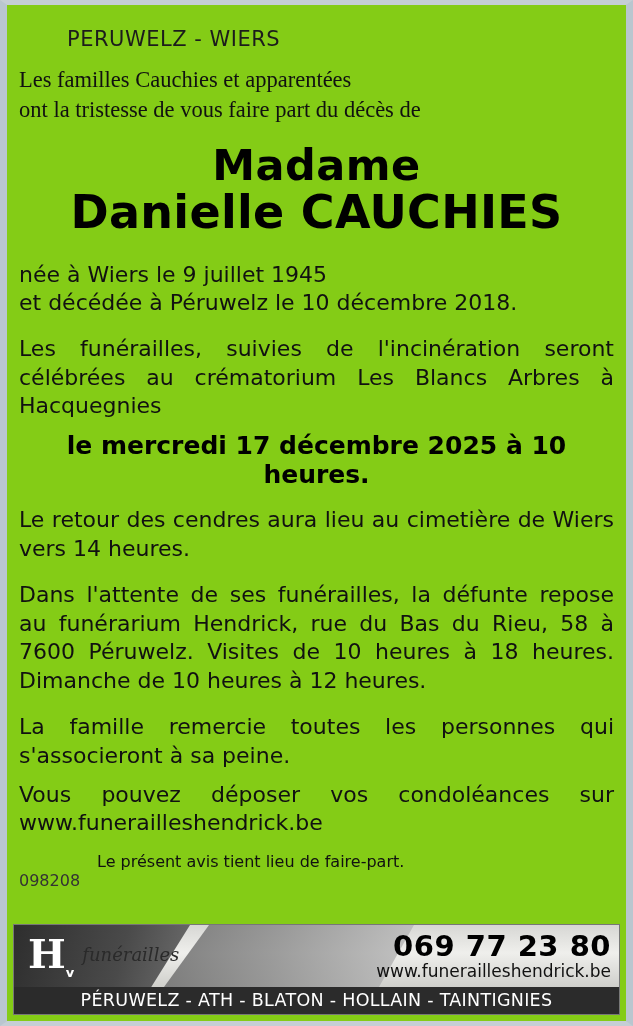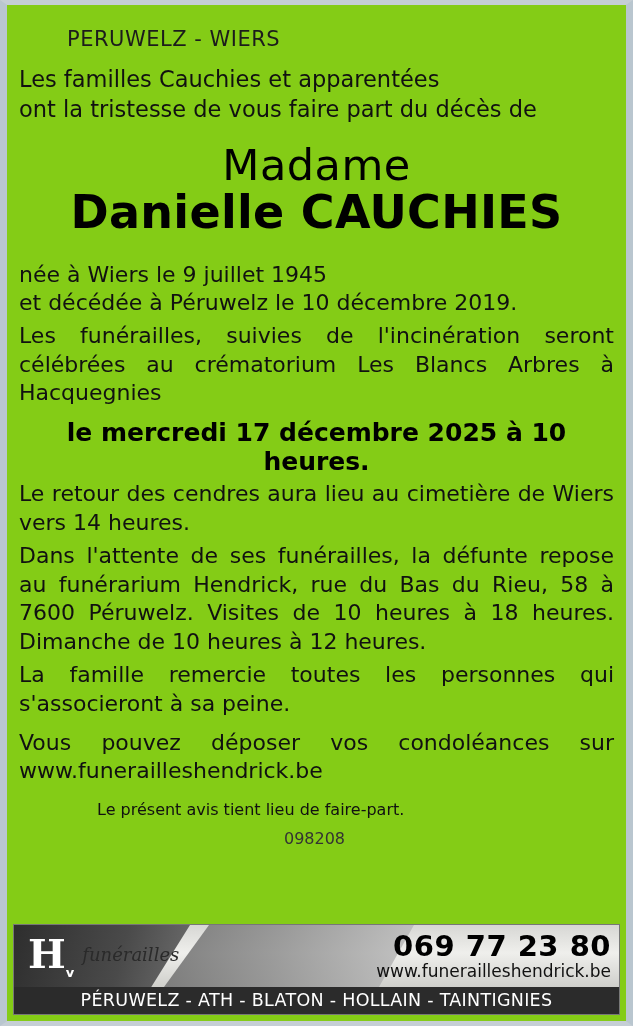--- a/index.html
+++ b/index.html
@@ -36,30 +36,31 @@
     font-size: 21px;
     letter-spacing: 0.5px;
     color: #1c1c1c;
     margin: 22px 0 0 48px;
   }
   .intro {
     font-size: 22.5px;
     line-height: 1.33;
     color: #111;
     margin-top: 14px;
+    font-family: Liberation Serif, serif;
   }
   .intro div { white-space: nowrap; }
   .name-block {
     text-align: center;
     margin-top: 16px;
     color: #000;
   }
   .name-title {
     font-size: 43px;
-    font-weight: normal;
+    font-weight: bold;
     letter-spacing: 0.5px;
     line-height: 1.12;
   }
   .name-full {
     font-size: 46px;
     font-weight: bold;
     letter-spacing: 0.3px;
     line-height: 1.12;
     margin-top: -2px;
   }
@@ -69,41 +70,40 @@
     line-height: 1.3;
     margin-top: 22px;
     color: #111;
   }
   .para {
     font-size: 22px;
     line-height: 1.31;
     color: #111;
     text-align: justify;
     text-align-last: left;
-    margin-top: 4px;
+    margin-top: 17px;
   }
   .para.tight { margin-top: 10px; }
   .ceremony {
     text-align: center;
     font-size: 25px;
     font-weight: bold;
     color: #000;
     margin-top: 10px;
   }
   .closing {
     font-size: 16px;
     color: #111;
     margin-top: 14px;
     padding-left: 78px;
   }
   .ref {
     font-size: 16px;
     color: #333;
-    text-align: center;
-    margin-top: 10px;
+    text-align: left;
     padding-right: 4px;
   }
   
   .footer {
     margin: 6px 6px 6px 6px;
     border: 1px solid #777;
     background: #e9e9e7;
   }
   .footer-main {
     position: relative;
@@ -207,21 +207,21 @@
       <div>ont la tristesse de vous faire part du décès de</div>
     </div>
 
     <div class="name-block">
       <div class="name-title">Madame</div>
       <div class="name-full">Danielle CAUCHIES</div>
     </div>
 
     <div class="birth-death">
       <div>née à Wiers le 9 juillet 1945</div>
-      <div>et décédée à Péruwelz le 10 décembre 2019.</div>
+      <div>et décédée à Péruwelz le 10 décembre 2018.</div>
     </div>
 
     <div class="para">Les funérailles, suivies de l'incinération seront célébrées au crématorium Les Blancs Arbres à Hacquegnies</div>
 
     <div class="ceremony">le mercredi 17 décembre 2025 à 10 heures.</div>
 
     <div class="para">Le retour des cendres aura lieu au cimetière de Wiers vers 14 heures.</div>
 
     <div class="para">Dans l'attente de ses funérailles, la défunte repose au funérarium Hendrick, rue du Bas du Rieu, 58 à 7600 Péruwelz. Visites de 10 heures à 18 heures. Dimanche de 10 heures à 12 heures.</div>
 

